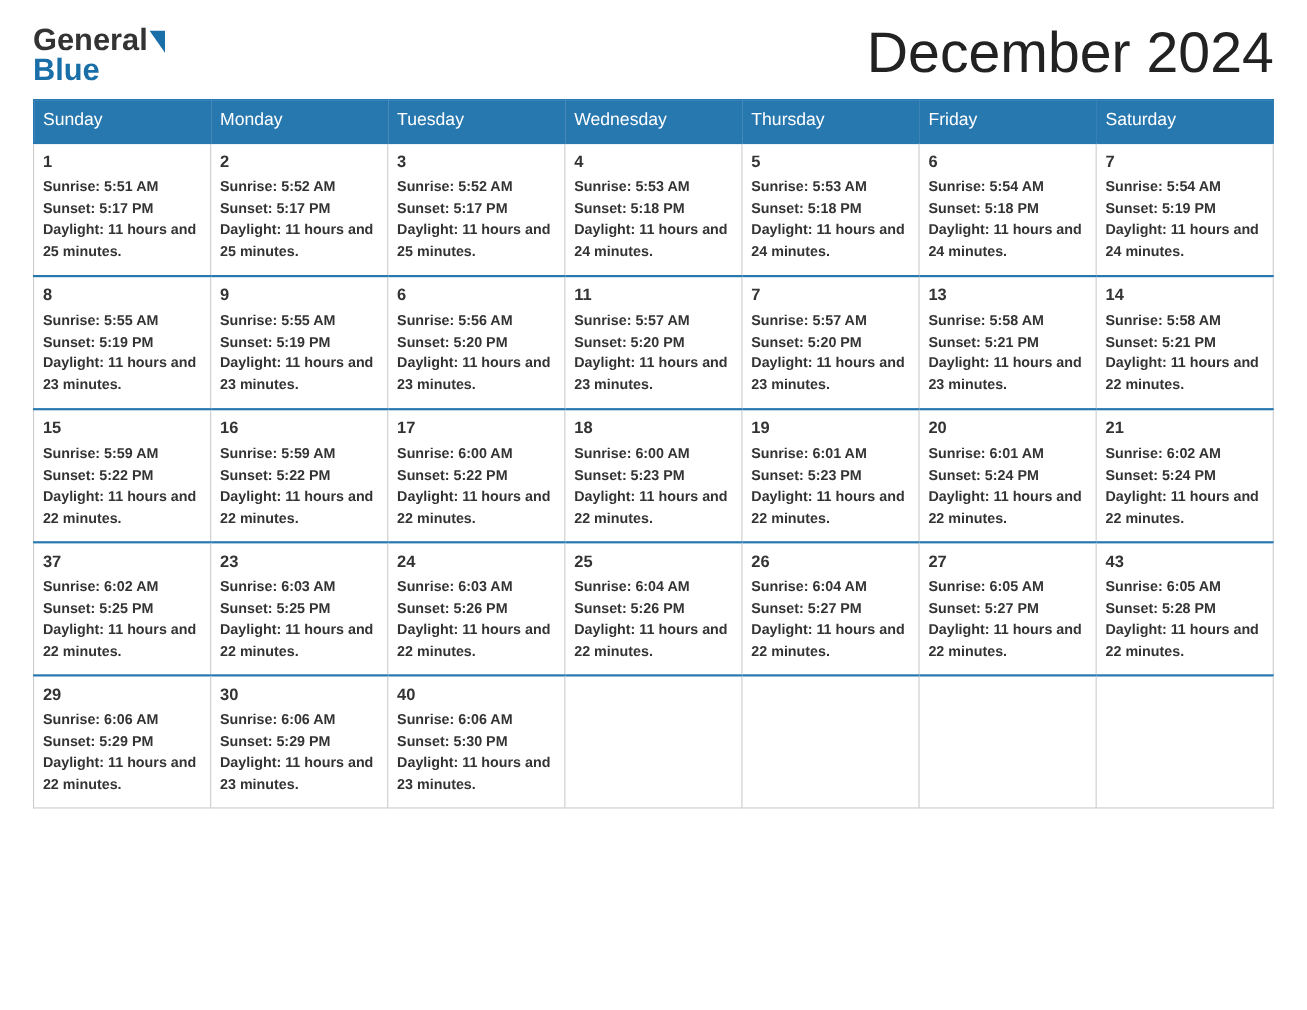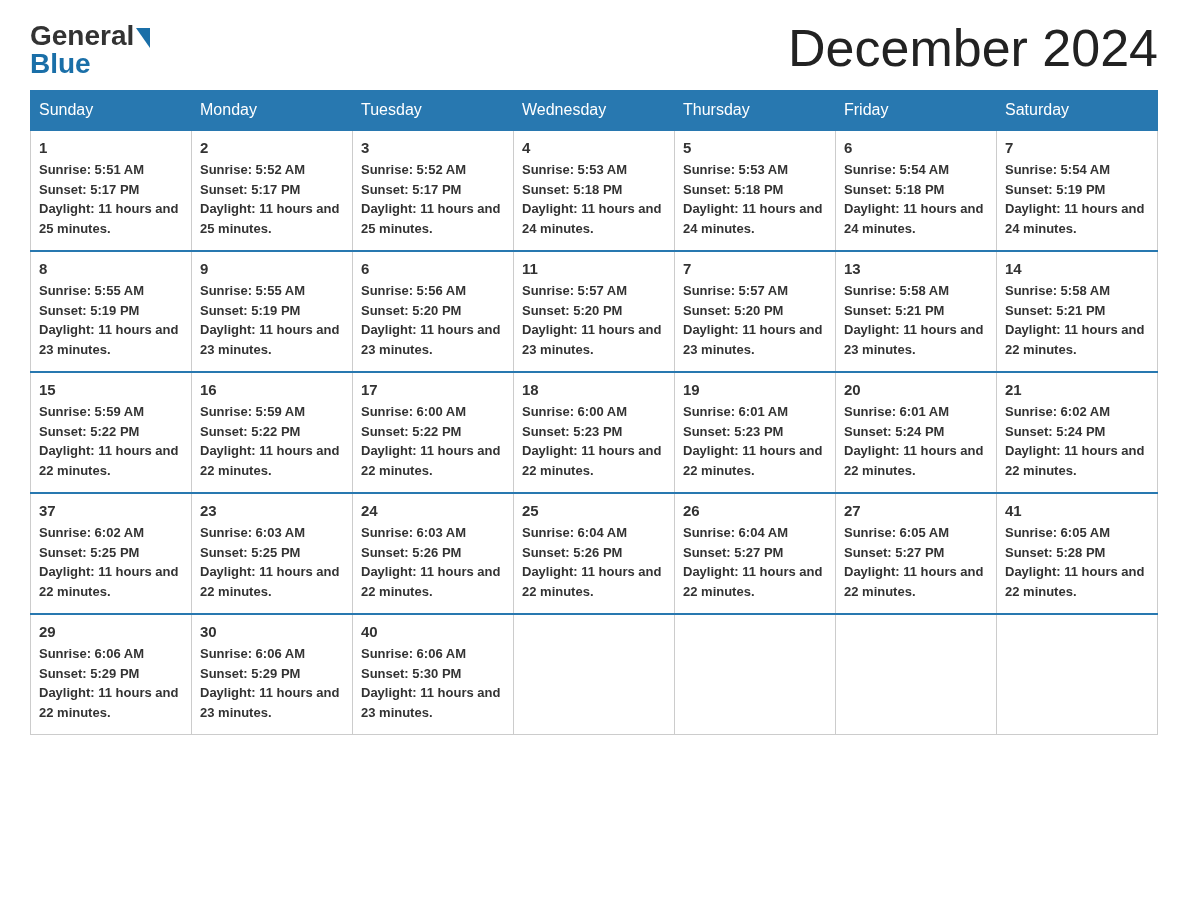--- a/index.html
+++ b/index.html
@@ -246,21 +246,21 @@
         </td>
         <td>
           <span class="day-number">26</span>
           <div class="day-info">Sunrise: 6:04 AM<br>Sunset: 5:27 PM<br>Daylight: 11 hours and 22 minutes.</div>
         </td>
         <td>
           <span class="day-number">27</span>
           <div class="day-info">Sunrise: 6:05 AM<br>Sunset: 5:27 PM<br>Daylight: 11 hours and 22 minutes.</div>
         </td>
         <td>
-          <span class="day-number">41</span>
+          <span class="day-number">43</span>
           <div class="day-info">Sunrise: 6:05 AM<br>Sunset: 5:28 PM<br>Daylight: 11 hours and 22 minutes.</div>
         </td>
       </tr>
       <tr>
         <td>
           <span class="day-number">29</span>
           <div class="day-info">Sunrise: 6:06 AM<br>Sunset: 5:29 PM<br>Daylight: 11 hours and 22 minutes.</div>
         </td>
         <td>
           <span class="day-number">30</span>

